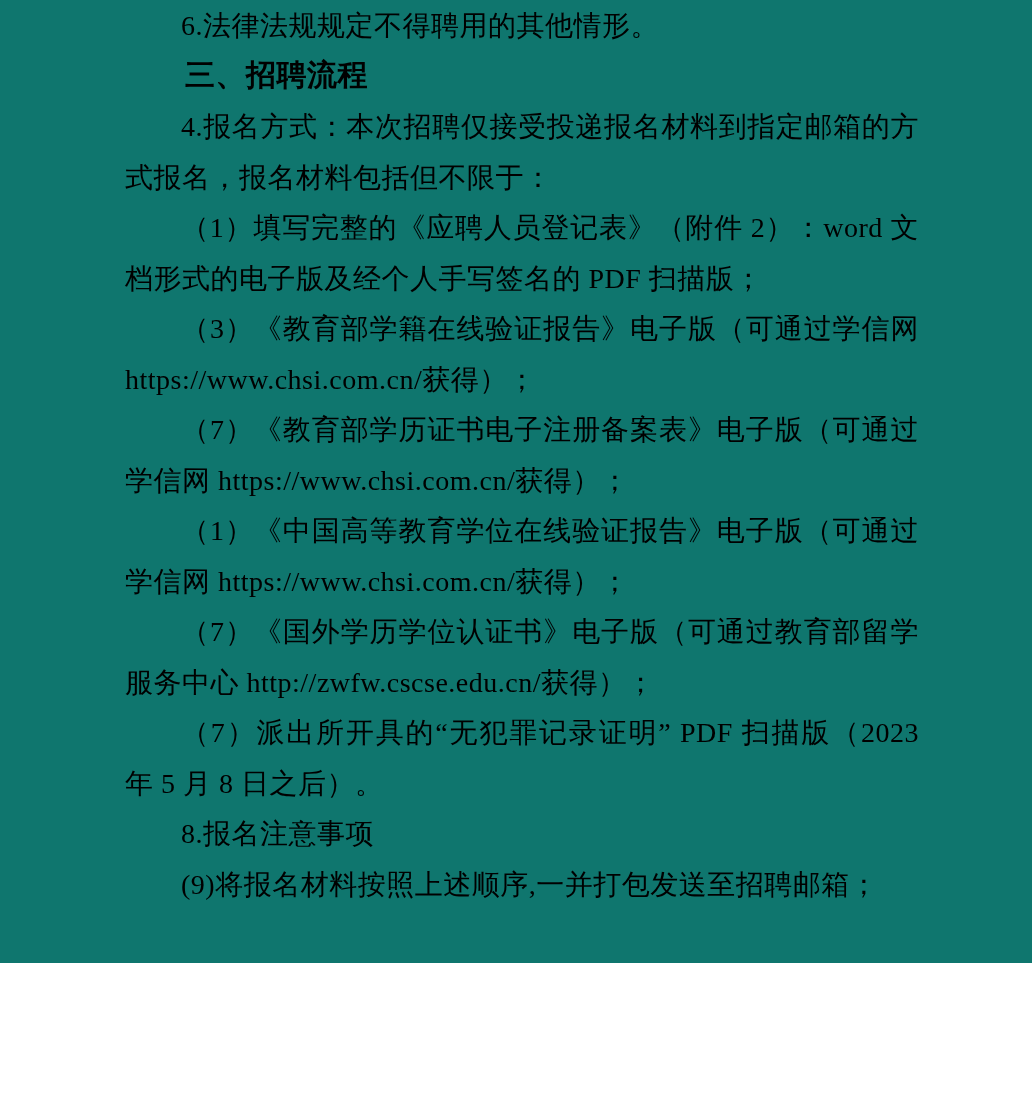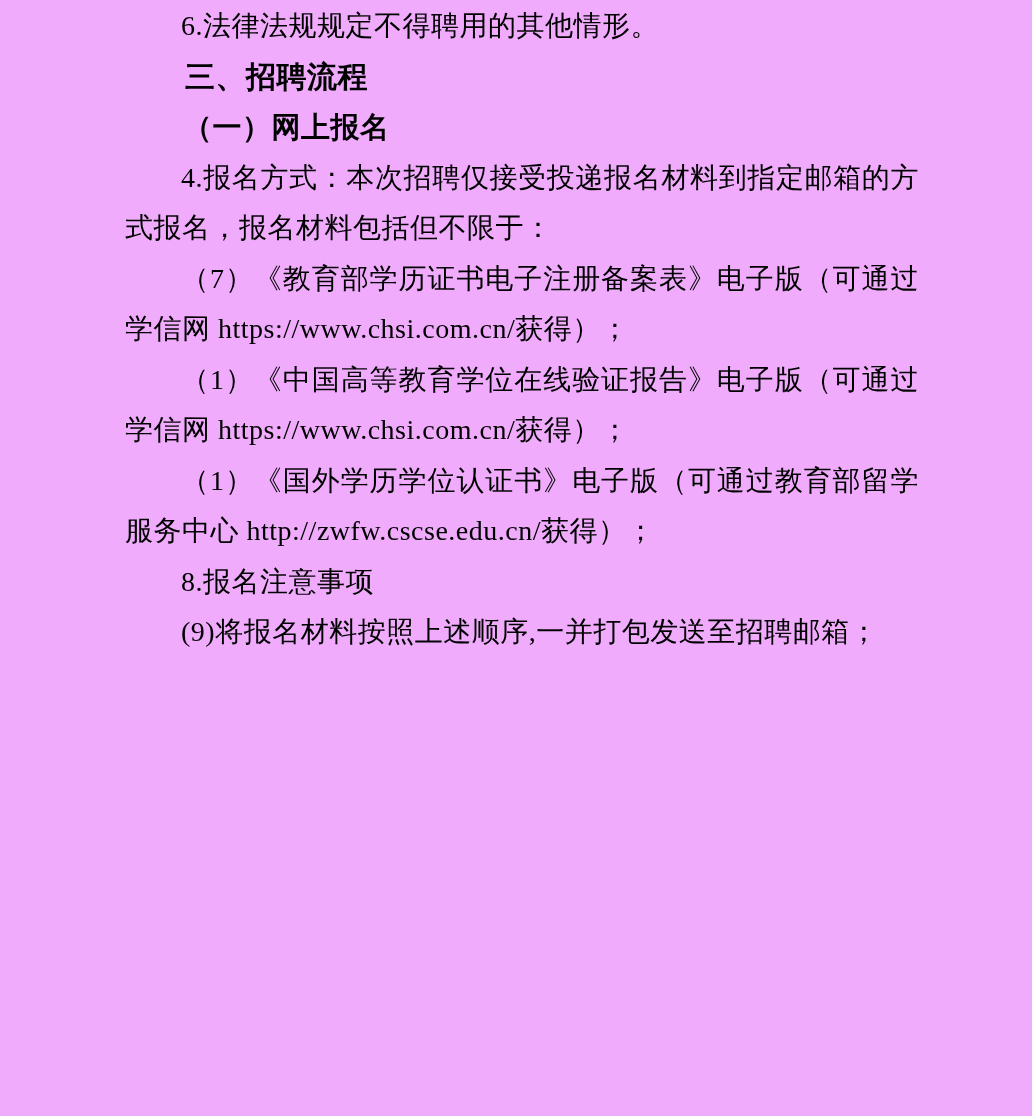--- a/index.html
+++ b/index.html
@@ -3,62 +3,64 @@
 <meta charset="utf-8">
 <style>
   html, body {
     margin: 0;
     padding: 0;
     background: #ffffff;
   }
   .page {
     position: relative;
     width: 1032px;
-    height: 1116px;
-    background: #f0abfc;
+    height: 963px;
+    background: #0f766e;
     overflow: hidden;
     color: #000000;
     font-family: "Liberation Serif", "DejaVu Serif", serif;
   }
   .doc {
     box-sizing: border-box;
     margin-left: 125px;
     width: 794px;
     padding-top: 1px;
   }
   .doc p {
     margin: 0;
     font-size: 28px;
     line-height: 50.5px;
     text-indent: 2em;
     text-align: justify;
     text-justify: inter-ideograph;
     letter-spacing: 0.5px;
   }
   .doc p.heading1 {
-    font-family: Liberation Sans, sans-serif;
+    font-family: Liberation Mono, monospace;
     font-weight: bold;
     font-size: 30px;
     text-align: left;
   }
   .doc p.heading2 {
     font-family: "Liberation Serif", "DejaVu Serif", serif;
     font-weight: bold;
     font-size: 29px;
     text-align: left;
   }
 </style>
 </head>
 <body>
 
 <div class="page">
   <div class="doc">
       <p class="body">6.法律法规规定不得聘用的其他情形。</p>
       <p class="heading1">三、招聘流程</p>
-      <p class="heading2">（一）网上报名</p>
       <p class="body">4.报名方式：本次招聘仅接受投递报名材料到指定邮箱的方式报名，报名材料包括但不限于：</p>
+      <p class="body">（1）填写完整的《应聘人员登记表》（附件 2）：word 文档形式的电子版及经个人手写签名的 PDF 扫描版；</p>
+      <p class="body">（3）《教育部学籍在线验证报告》电子版（可通过学信网 https://www.chsi.com.cn/获得）；</p>
       <p class="body">（7）《教育部学历证书电子注册备案表》电子版（可通过学信网 https://www.chsi.com.cn/获得）；</p>
       <p class="body">（1）《中国高等教育学位在线验证报告》电子版（可通过学信网 https://www.chsi.com.cn/获得）；</p>
-      <p class="body">（1）《国外学历学位认证书》电子版（可通过教育部留学服务中心 http://zwfw.cscse.edu.cn/获得）；</p>
+      <p class="body">（7）《国外学历学位认证书》电子版（可通过教育部留学服务中心 http://zwfw.cscse.edu.cn/获得）；</p>
+      <p class="body">（7）派出所开具的“无犯罪记录证明” PDF 扫描版（2023 年 5 月 8 日之后）。</p>
       <p class="body">8.报名注意事项</p>
       <p class="body">(9)将报名材料按照上述顺序,一并打包发送至招聘邮箱；</p>
     </div>
 </div>
 
 </body></html>

